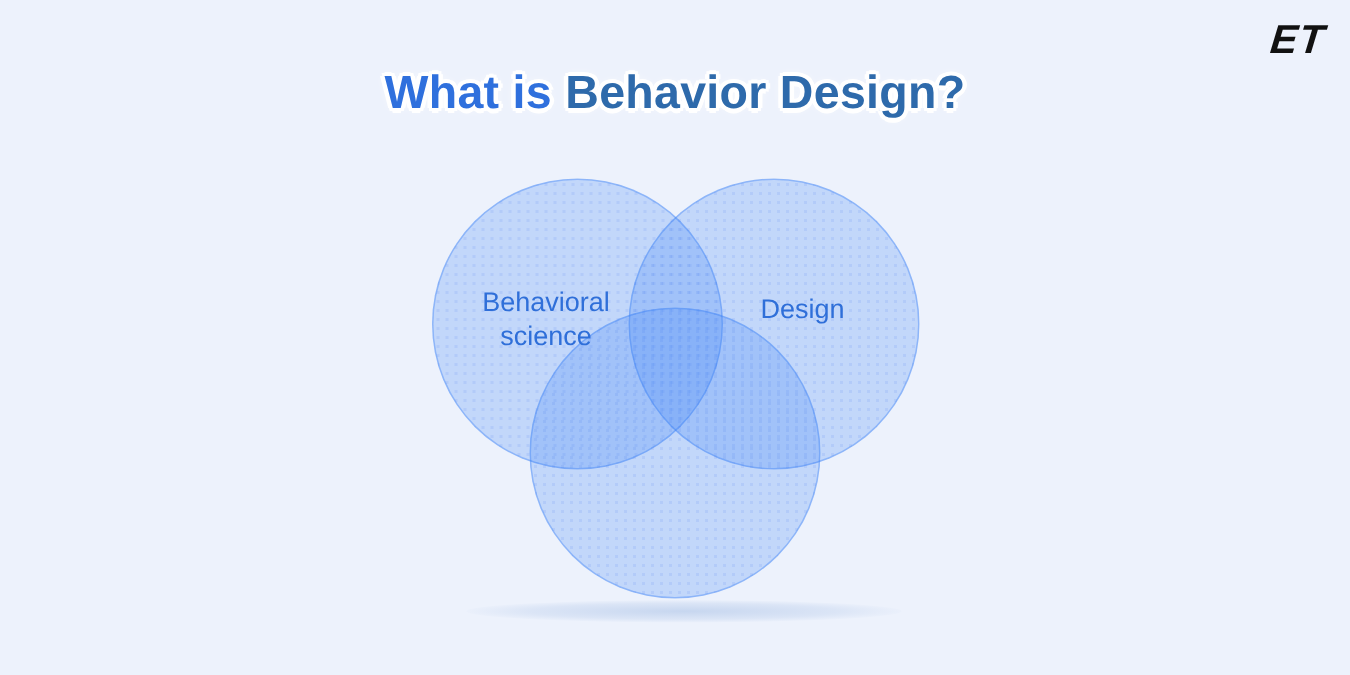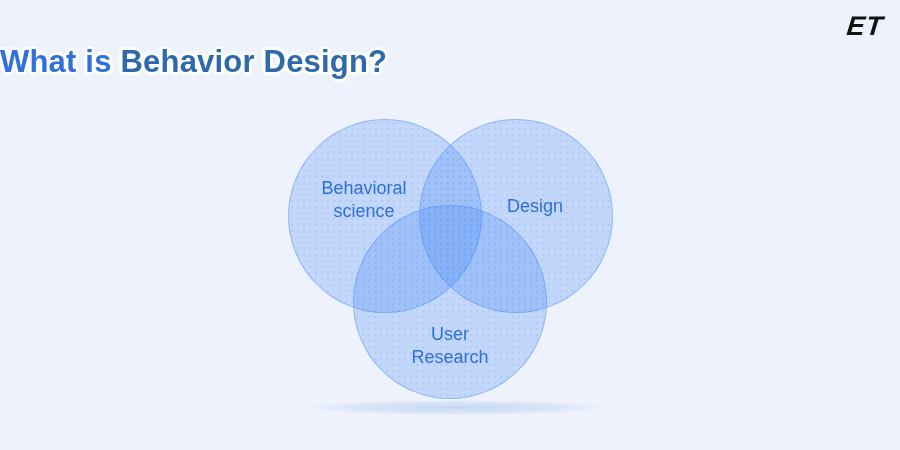--- a/index.html
+++ b/index.html
@@ -29,21 +29,21 @@
     letter-spacing: 1px;
     color: var(--logo_text, #111);
     transform: skewX(-6deg);
   }
   .title {
     position: absolute;
     top: 44px;
     left: 0;
     right: 0;
     margin: 0;
-    text-align: left;
+    text-align: center;
     font-family: "Liberation Sans", sans-serif;
     font-weight: 700;
     font-size: 31px;
     letter-spacing: 0.2px;
   }
   .title span {
     text-shadow:
       -3px 0 0 #fff, 3px 0 0 #fff, 0 -3px 0 #fff, 0 3px 0 #fff,
       -2px -2px 0 #fff, 2px -2px 0 #fff, -2px 2px 0 #fff, 2px 2px 0 #fff,
       0 0 7px rgba(255,255,255,0.95);
@@ -73,21 +73,21 @@
   .vlabel {
     position: absolute;
     transform: translateX(-50%);
     text-align: center;
     white-space: pre-line;
     color: var(--label_text, #2f6fd9);
     font-size: 18px;
     line-height: 23px;
     font-family: "Liberation Sans", sans-serif;
   }
-  .l-bs { left: 364px; top: 177px; }
+  .l-bs { left: 364px; top: 190px; }
   .l-d  { left: 535px; top: 195px; text-align: right; }
   .l-ur { left: 450px; top: 323px; }
 
   .ground-shadow {
     position: absolute;
     left: 311px;
     top: 400px;
     width: 290px;
     height: 15px;
     border-radius: 50%;
@@ -110,19 +110,17 @@
   </h1>
 
   <div class="venn">
     <div class="circle c-bs"></div>
     <div class="circle c-d"></div>
     <div class="circle c-ur"></div>
 
     <div class="vlabel l-bs">Behavioral
 science</div>
     <div class="vlabel l-d">Design</div>
-    <div class="vlabel l-ur">User
-Research</div>
 
     <div class="ground-shadow"></div>
   </div>
 
 </div>
 
 </body></html>

